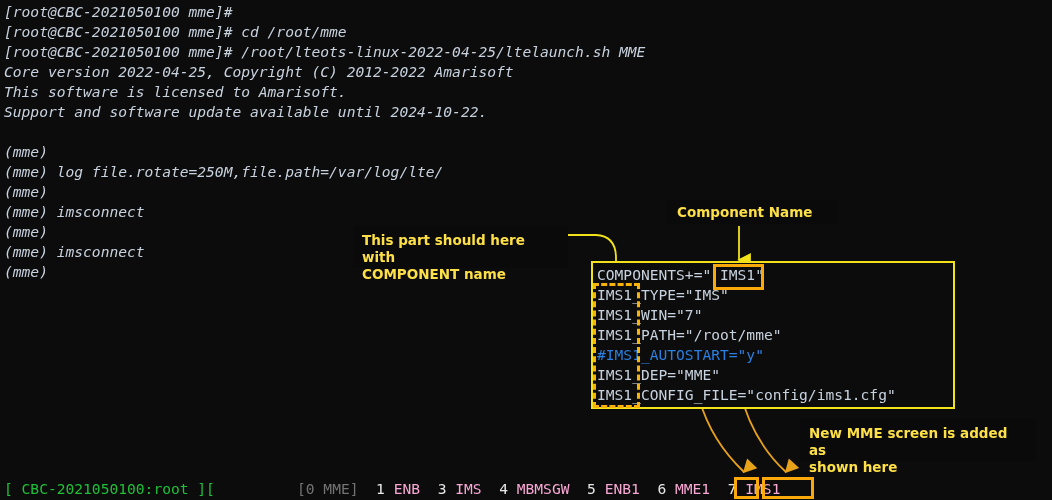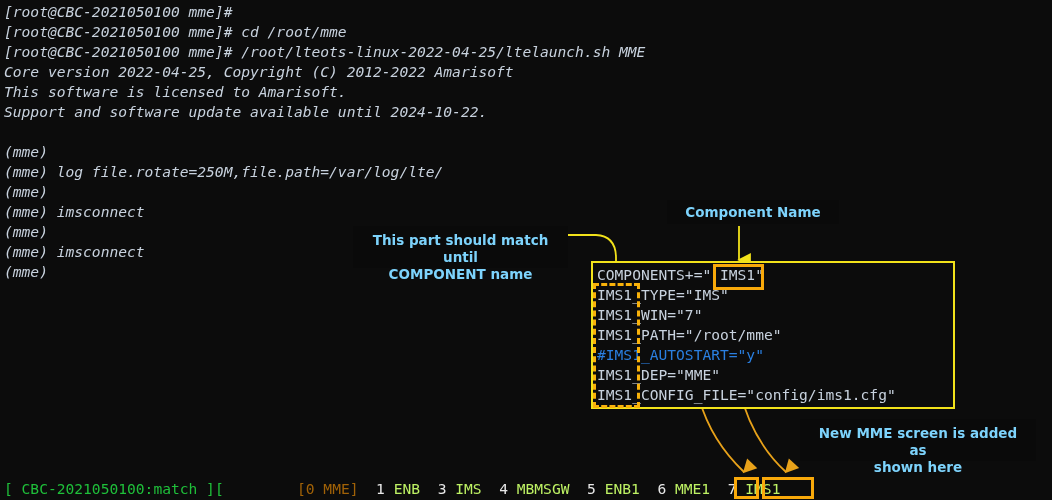--- a/index.html
+++ b/index.html
@@ -74,29 +74,28 @@
     height: 26px;
     border: 3px solid #f9a90a;
     box-sizing: border-box;
     pointer-events: none;
   }
 
   
   .annot {
     position: absolute;
     background: #0a0a0a;
-    color: #7dd3fc;
+    color: #fde047;
     font-family: "DejaVu Sans", "Liberation Sans", sans-serif;
     font-size: 13.5px;
     font-weight: bold;
     line-height: 17px;
     padding: 6px 9px 7px 9px;
     box-sizing: border-box;
     white-space: pre-line;
-    text-align: center;
   }
   #annot-match {
     left: 353px;
     top: 226px;
     width: 215px;
     height: 42px;
   }
   #annot-compname {
     left: 667px;
     top: 200px;
@@ -121,22 +120,22 @@
     height: 22px;
     background: #0c0c0c;
     font-size: 14.6px;
     line-height: 22px;
     white-space: pre;
     color: #c8d2de;
   }
   #statusbar .host { color: #1fbf3a; }
   #statusbar .brk { color: #1fbf3a; }
   #statusbar .win-num { color: #e8e8e8; }
-  #statusbar .win-name { color: #bef264; }
-  #statusbar .win-cur { color: #a16207; }
+  #statusbar .win-name { color: #f9a8d4; }
+  #statusbar .win-cur { color: #737373; }
   #statusbar .clock { color: #2a7fe0; }
   #sb-left { position: absolute; left: 4px; top: 0; }
   #sb-mid  { position: absolute; left: 297px; top: 0; }
   #sb-right{ position: absolute; right: 6px; top: 0; }
 
   
   #win7-box {
     position: absolute;
     left: 734px;
     top: 477px;
@@ -190,26 +189,26 @@
     <path d="M700,320 C684,372 700,430 744,472" fill="none" stroke="#e8a21a" stroke-width="1.8" marker-end="url(#ah-amber)"></path>
 
     <path d="M740,292 C722,352 740,430 786,472" fill="none" stroke="#e8a21a" stroke-width="1.8" marker-end="url(#ah-amber)"></path>
   </svg>
 
   <div id="config-block"></div>
   <div id="config-code"><div class="cline">COMPONENTS+=" IMS1"</div><div class="cline">IMS1_TYPE="IMS"</div><div class="cline">IMS1_WIN="7"</div><div class="cline">IMS1_PATH="/root/mme"</div><div class="cline comment">#IMS1_AUTOSTART="y"</div><div class="cline">IMS1_DEP="MME"</div><div class="cline">IMS1_CONFIG_FILE="config/ims1.cfg"</div></div>
   <div id="prefix-box"></div>
   <div id="compname-box"></div>
 
-  <div class="annot" id="annot-match">This part should match until
+  <div class="annot" id="annot-match">This part should here with
 COMPONENT name</div>
   <div class="annot" id="annot-compname">Component Name</div>
   <div class="annot" id="annot-newscreen">New MME screen is added as
 shown here</div>
 
   <div id="statusbar">
-    <span id="sb-left"><span class="brk">[</span><span class="host"> CBC-2021050100:match </span><span class="brk">][</span></span>
+    <span id="sb-left"><span class="brk">[</span><span class="host"> CBC-2021050100:root </span><span class="brk">][</span></span>
     <span id="sb-mid"><span><span class="win-cur">[0 MME]</span></span><span>  </span><span><span class="win-num">1</span><span> </span><span class="win-name">ENB</span></span><span>  </span><span><span class="win-num">3</span><span> </span><span class="win-name">IMS</span></span><span>  </span><span><span class="win-num">4</span><span> </span><span class="win-name">MBMSGW</span></span><span>  </span><span><span class="win-num">5</span><span> </span><span class="win-name">ENB1</span></span><span>  </span><span><span class="win-num">6</span><span> </span><span class="win-name">MME1</span></span><span>  </span><span><span class="win-num">7</span><span> </span><span class="win-name">IMS1</span></span></span>
   </div>
   <div id="win7-box"></div>
   <div id="winims1-box"></div>
 
 </div>
 
 </body></html>

